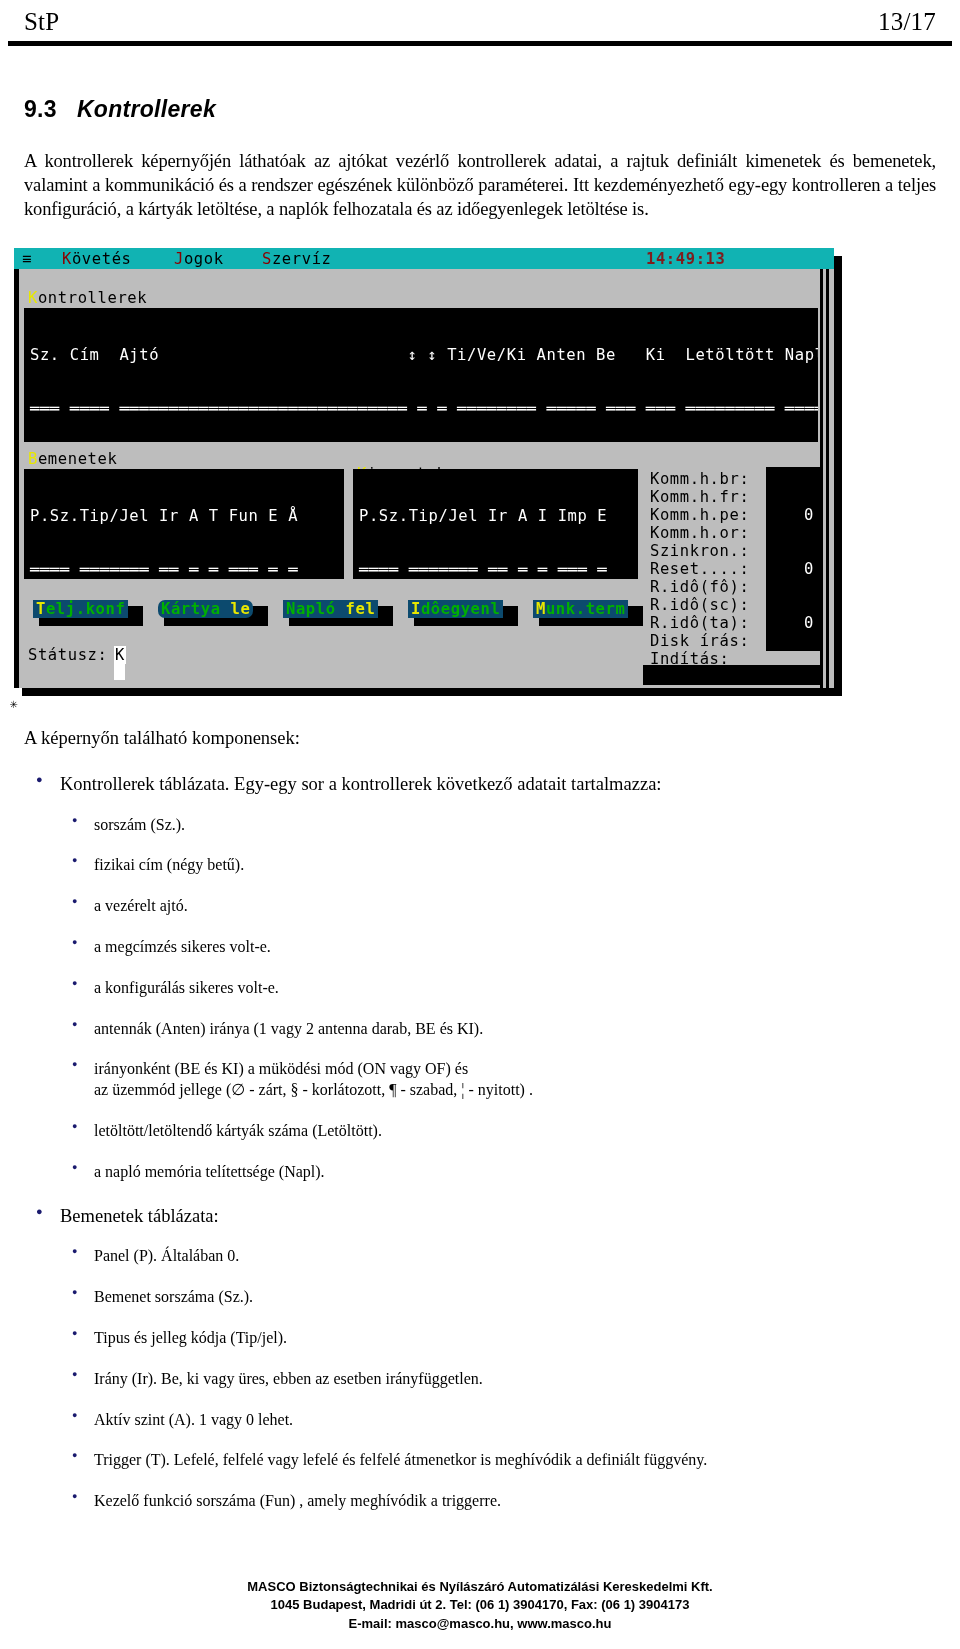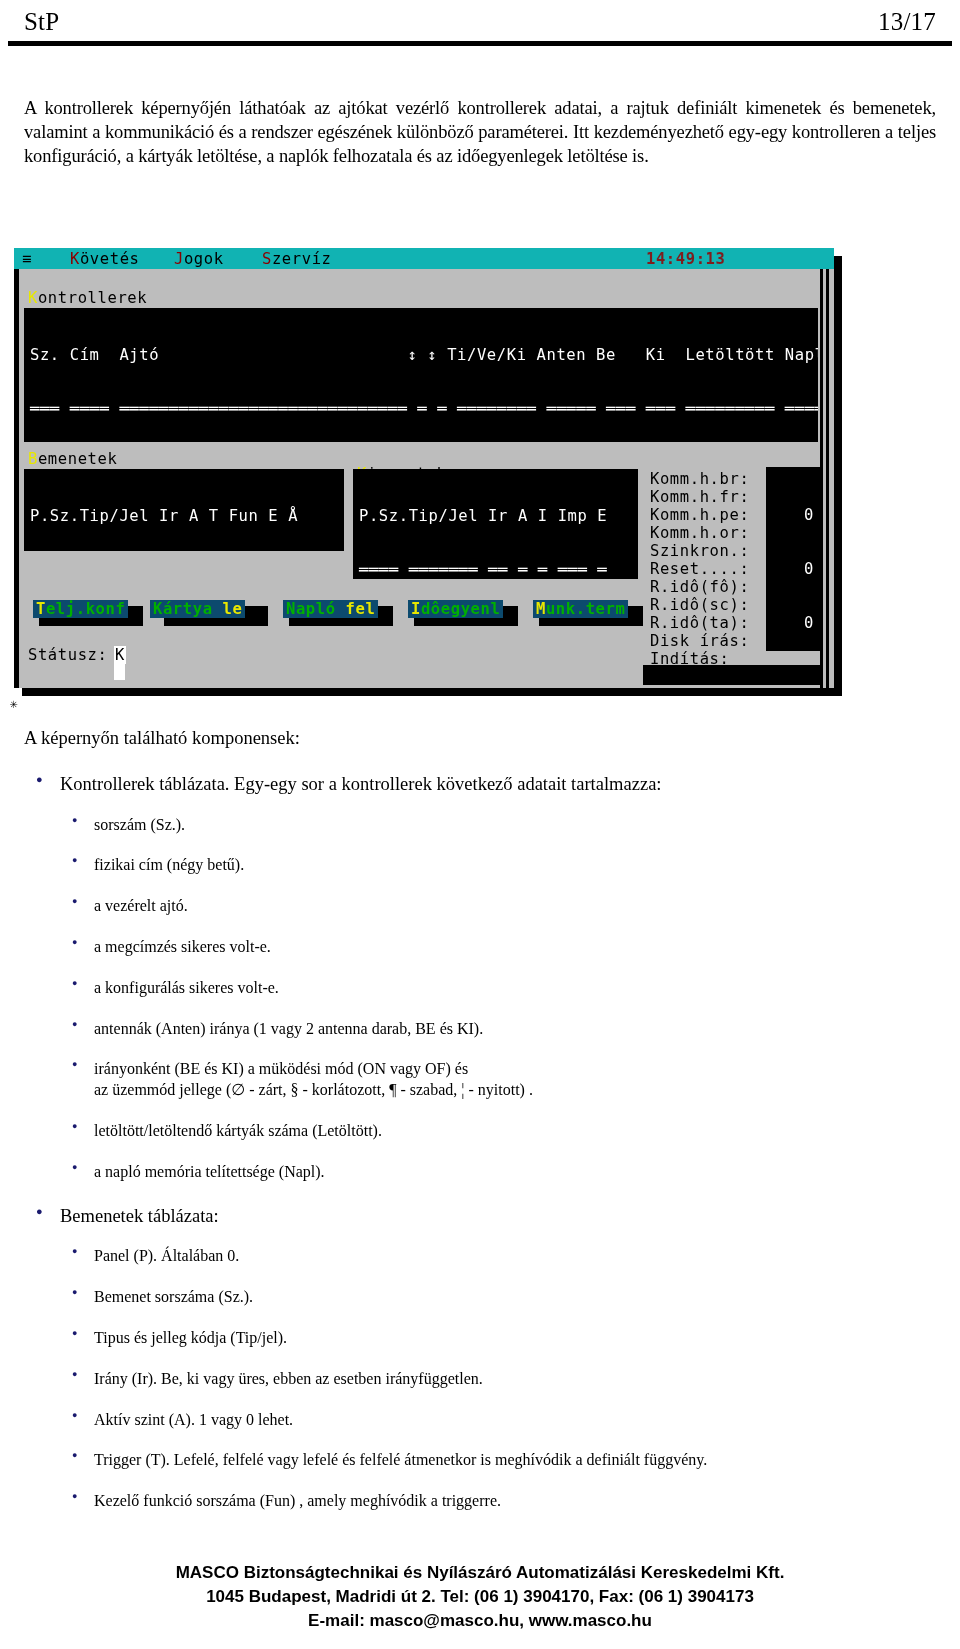--- a/index.html
+++ b/index.html
@@ -183,66 +183,70 @@
   }
   li .sub2 { display:block; }
 
   
   .footer {
     position: absolute;
     left: 0; bottom: 16px; width: 960px;
     text-align: center;
     font-family: "Liberation Sans", sans-serif;
     font-weight: bold;
-    font-size: 17px;
+    font-size: 13px;
     line-height: 1.42;
     color: #000;
   }
 </style>
 </head>
 <body>
 
 <div class="page-header">
   <span class="hdr-left">StP</span>
   <span class="hdr-right">13/17</span>
 </div>
 <div class="header-rule"></div>
 
 <div class="content">
+  <h2 class="section-title">
+    <span class="num">9.3</span>
+    &nbsp;&nbsp;<span>Kontrollerek</span>
+  </h2>
   <p class="intro">A kontrollerek képernyőjén láthatóak az ajtókat vezérlő kontrollerek adatai, a rajtuk definiált kimenetek és bemenetek, valamint a kommunikáció és a rendszer egészének különböző paraméterei. Itt kezdeményezhető egy-egy kontrolleren a teljes konfiguráció, a kártyák letöltése, a naplók felhozatala és az időegyenlegek letöltése is.</p>
 </div>
 
 <div class="terminal-wrap">
   <div class="term-shadow"></div>
   <div class="terminal">
 
     <div class="menubar">
       <span class="mi sysglyph" style="left:8px;">≡</span>
-      <span class="mi" style="left:56px;"><span class="hot">K</span><span>övetés</span></span>
+      <span class="mi" style="left:48px;"><span class="hot">K</span><span>övetés</span></span>
       <span class="mi" style="left:160px;"><span class="hot">J</span><span>ogok</span></span>
       <span class="mi" style="left:248px;"><span class="hot">S</span><span>zervíz</span></span>
       <span class="mi clock" style="left:632px;">14:49:13</span>
     </div>
 
     <div class="win-frame">
       <div class="vbar-l"></div>
       <div class="vbar-r1"></div>
       <div class="vbar-r2"></div>
 
       <div class="panel-title" style="left:14px; top:20px;"><span class="hotY">K</span><span>ontrollerek</span></div>
 
       <div class="blackbox" style="left:10px; top:39px; width:794px; height:134px;">
         <div class="row" style="padding:2px 0 0 6px;">Sz. Cím  Ajtó                         ↕ ↕ Ti/Ve/Ki Anten Be   Ki  Letöltött Napl</div>
         <div class="row" style="padding:0 0 0 6px;">═══ ════ ═════════════════════════════ ═ ═ ════════ ═════ ═══ ═══ ═════════ ════</div>
         
       </div>
 
       <div class="panel-title" style="left:14px; top:181px;"><span class="hotY">B</span><span>emenetek</span></div>
 
-      <div class="blackbox" style="left:10px; top:200px; width:320px; height:82px;">
+      <div class="blackbox" style="left:10px; top:200px; width:320px; height:110px;">
         <div class="row" style="padding:2px 0 0 6px;">P.Sz.Tip/Jel Ir A T Fun E Å</div>
         <div class="row" style="padding:0 0 0 6px;">════ ═══════ ══ ═ ═ ═══ ═ ═</div>
         
       </div>
 
       <div class="panel-title" style="left:343px; top:181px;margin-top:15px;"><span class="hotY">K</span><span>imenetek</span></div>
 
       <div class="blackbox" style="left:339px; top:200px; width:285px; height:110px;">
         <div class="row" style="padding:2px 0 0 6px;">P.Sz.Tip/Jel Ir A I Imp E</div>
         <div class="row" style="padding:0 0 0 6px;">════ ═══════ ══ ═ ═ ═══ ═</div>
@@ -278,21 +282,21 @@
       </div>
 
       <div class="blackbox" style="left:629px; top:396px; width:177px; height:20px;">
         <span class="row" style="display:inline-block; padding:1px 0 0 8px;">98.04.15</span><span class="row" style="display:inline-block; padding:1px 0 0 14px;">14:48:48</span>
       </div>
 
       <div class="btn-shadow" style="left:25px; top:337px; width:104px; height:20px;"></div>
       <div class="btn" style="left:19px; top:331px;"><span class="hot">T</span><span>elj.konf</span></div>
 
       <div class="btn-shadow" style="left:150px; top:337px; width:104px; height:20px;"></div>
-      <div class="btn" style="left:136px; top:331px;"><span>K</span><span>ártya </span><span class="hot">le</span></div>
+      <div class="btn" style="left:144px; top:331px;border-radius:7px;"><span>K</span><span>ártya </span><span class="hot">le</span></div>
 
       <div class="btn-shadow" style="left:275px; top:337px; width:104px; height:20px;"></div>
       <div class="btn" style="left:269px; top:331px;text-align:center;"><span>N</span><span>apló </span><span class="hot">fel</span></div>
 
       <div class="btn-shadow" style="left:400px; top:337px; width:104px; height:20px;"></div>
       <div class="btn" style="left:394px; top:331px;"><span class="hot">I</span><span>dôegyenl</span></div>
 
       <div class="btn-shadow" style="left:525px; top:337px; width:104px; height:20px;"></div>
       <div class="btn" style="left:519px; top:331px;"><span class="hot">M</span><span>unk.term</span></div>
 

